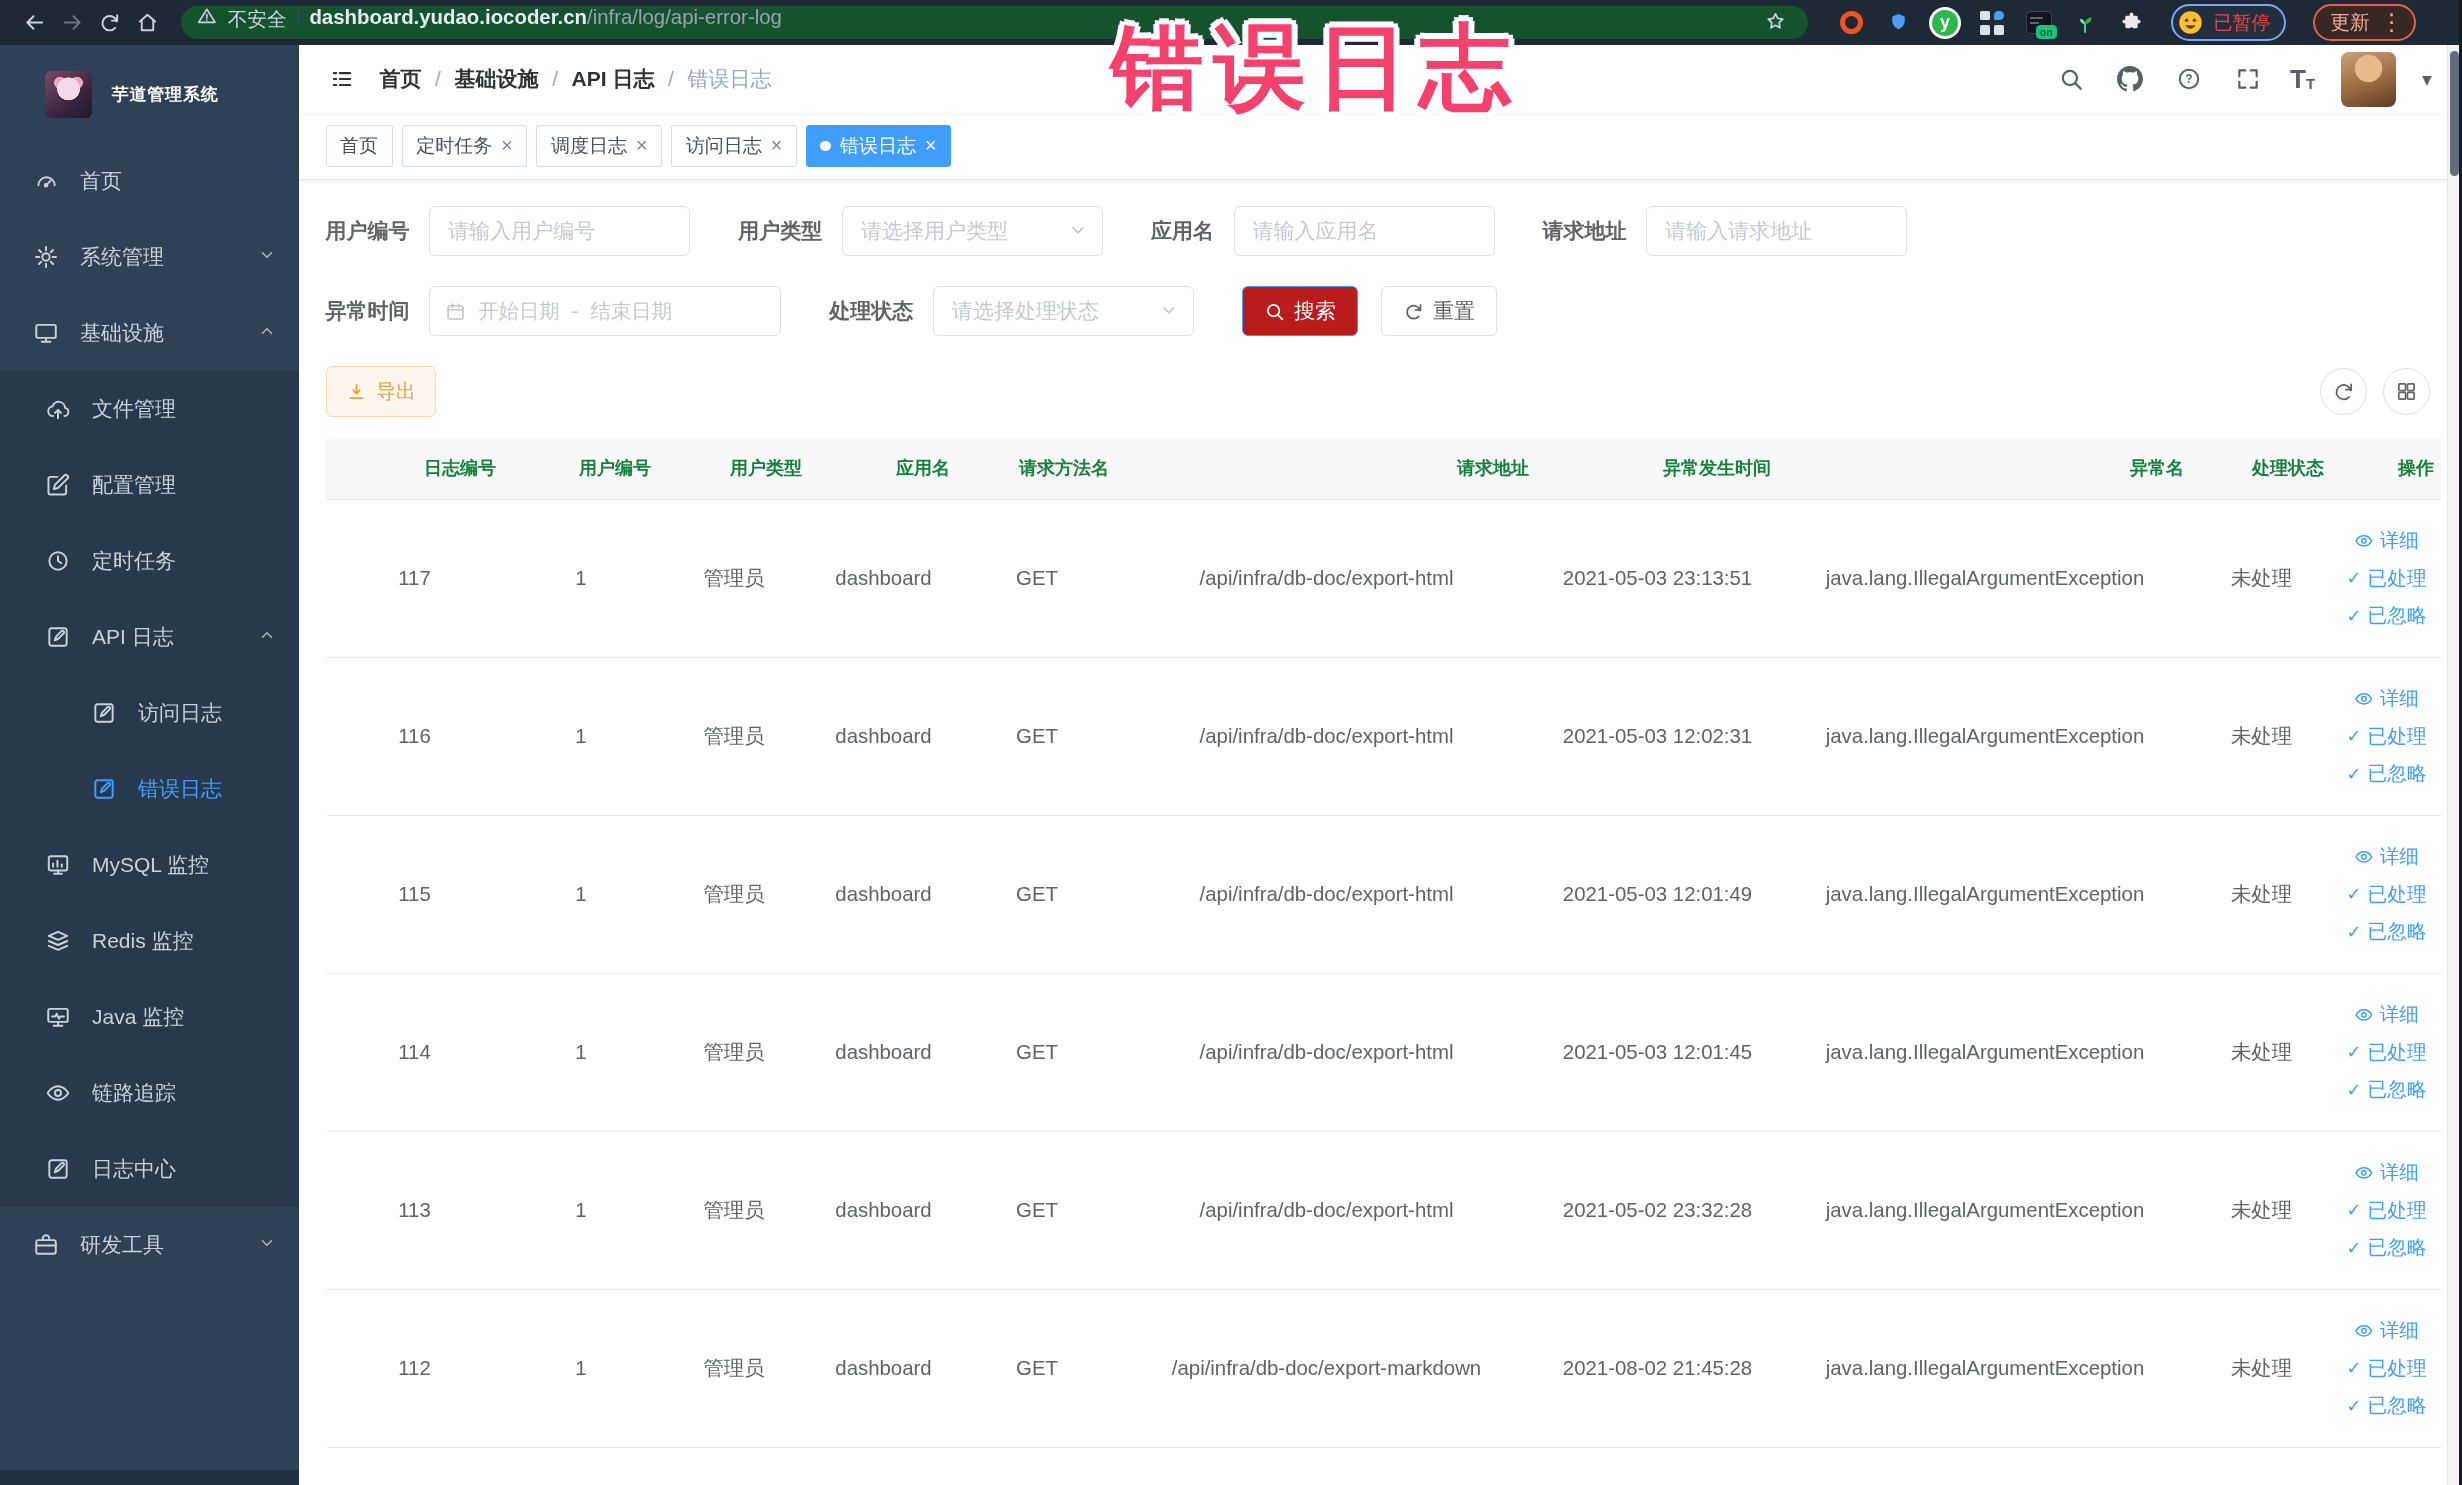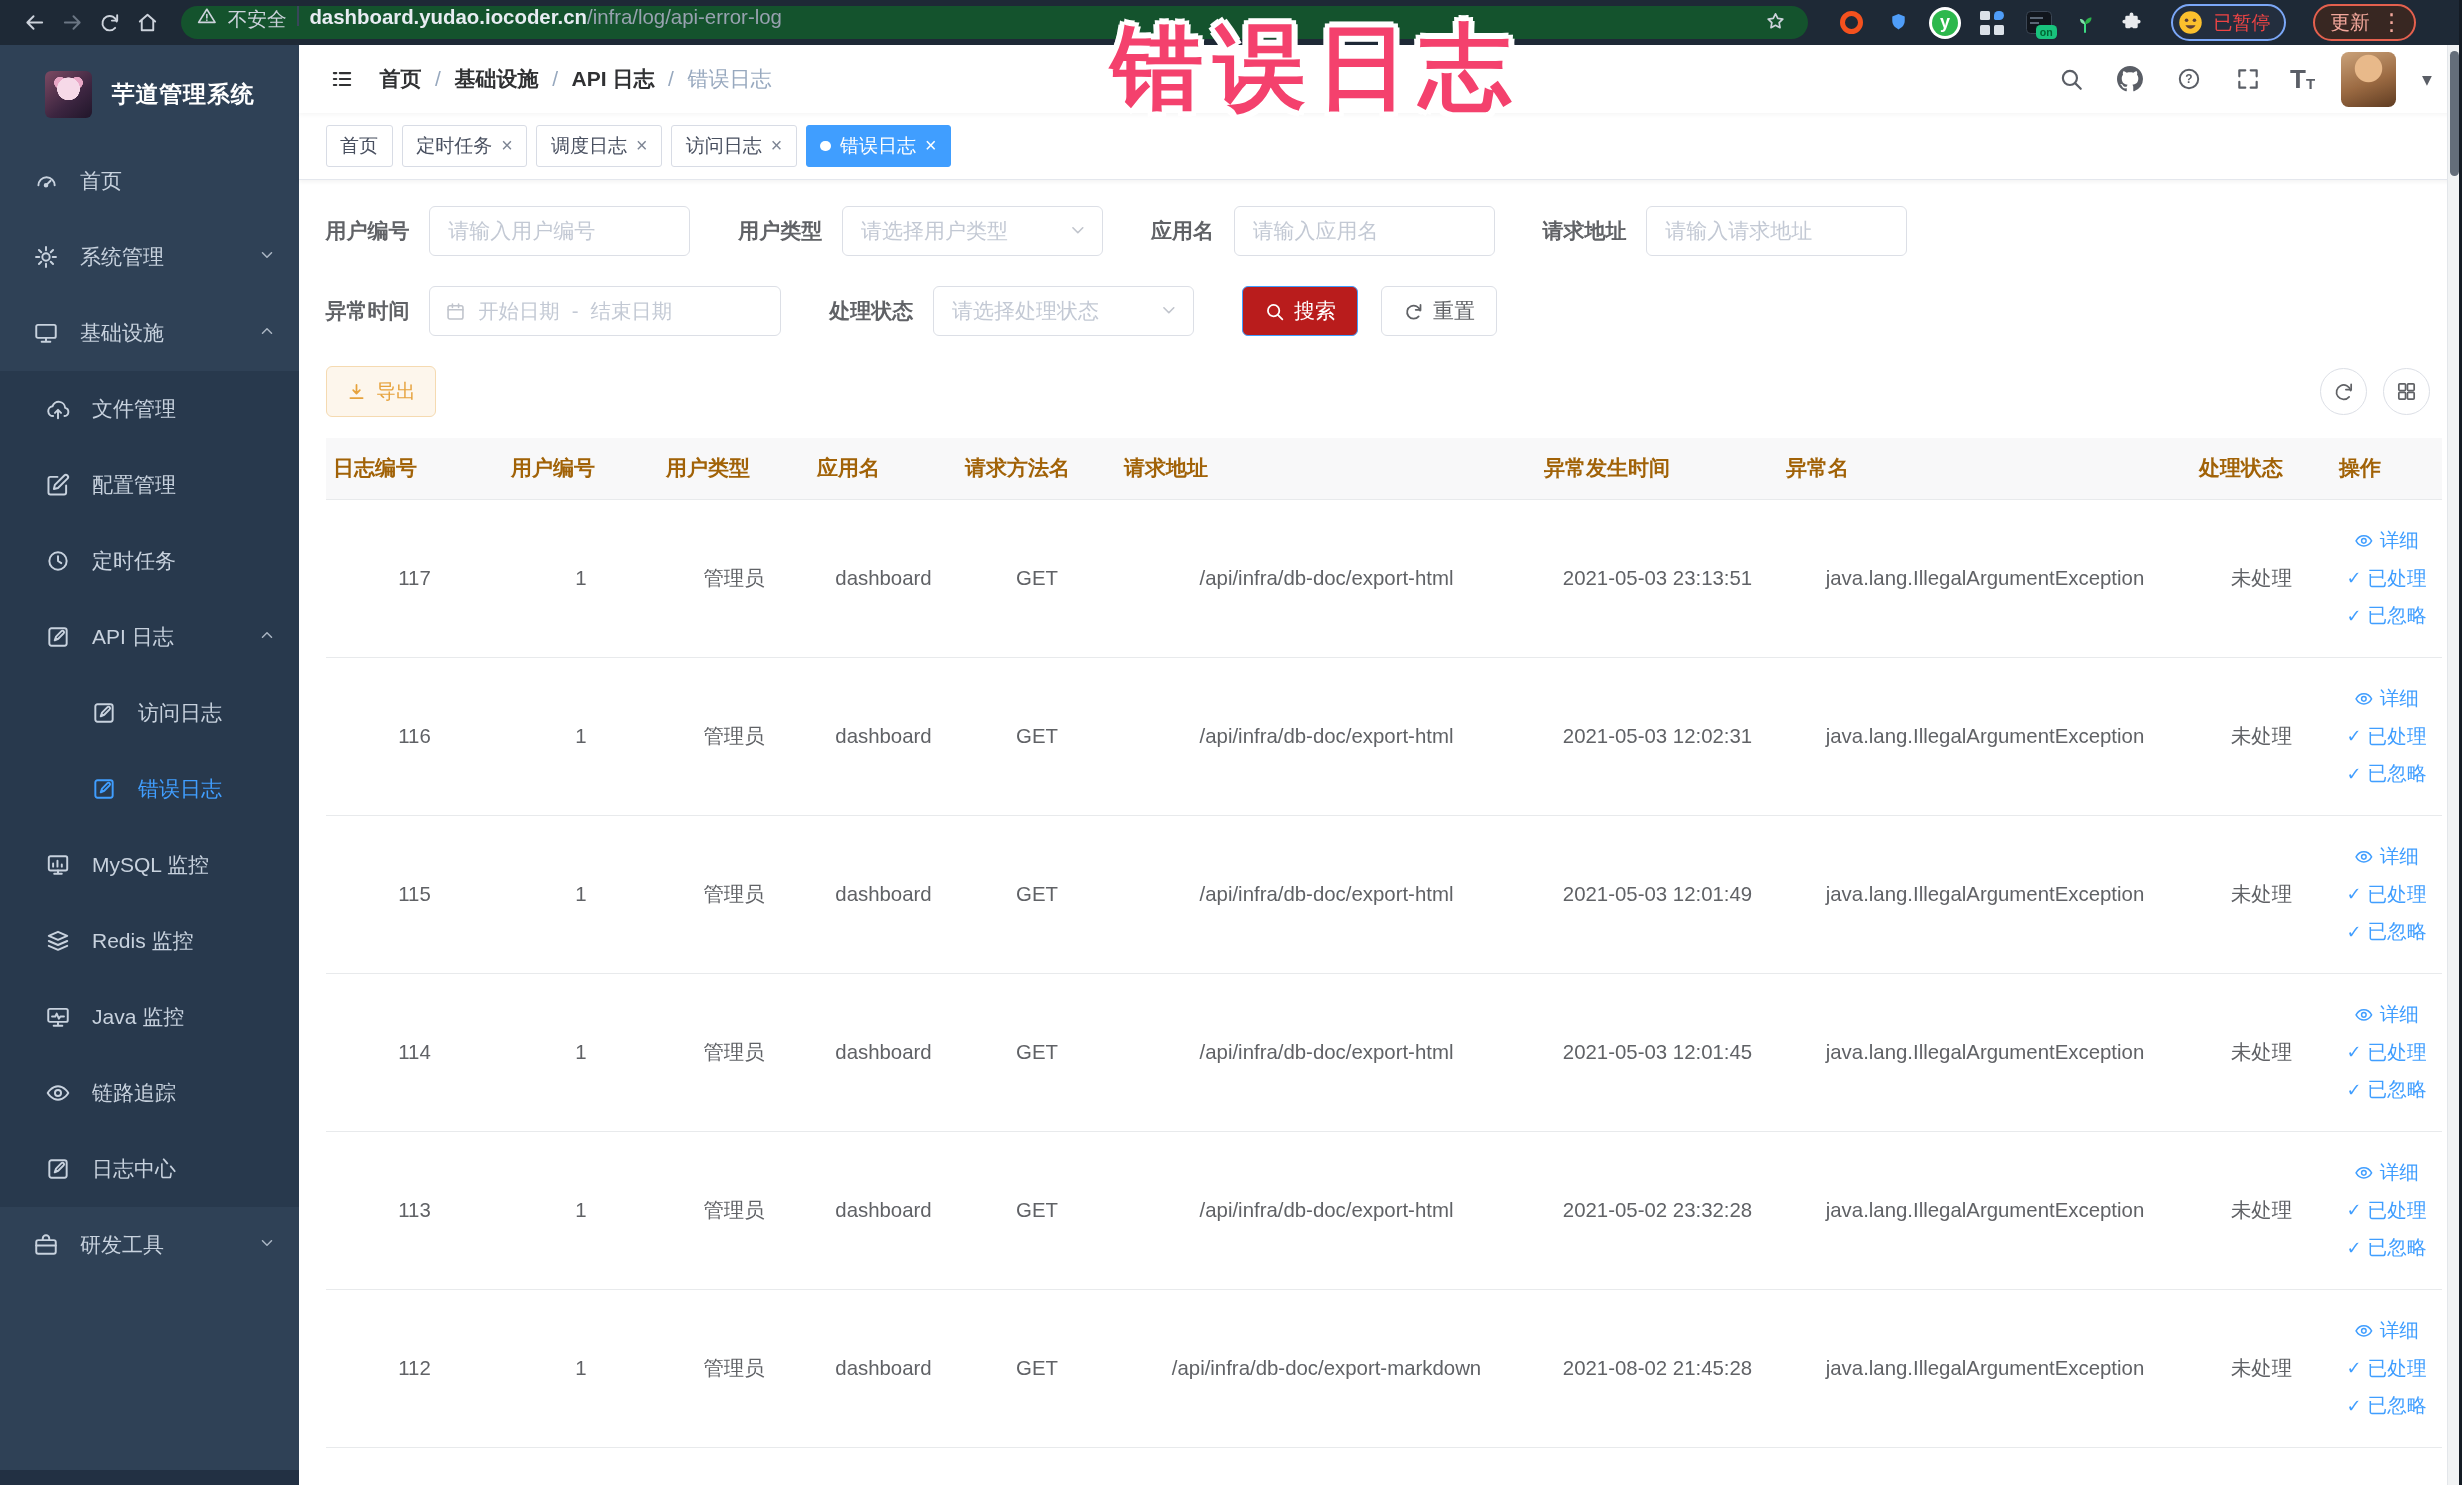--- a/index.html
+++ b/index.html
@@ -46,21 +46,21 @@
   .app { display:flex; height:1440px; }
 
   
   .sidebar { position:relative; width:299px; background:#2f4156; flex:0 0 auto; display:flex; flex-direction:column; }
   .logo-row { height:98px; display:flex; align-items:center; padding-left:45px; gap:19.7px; }
   .logo-img { width:47px; height:47px; border-radius:6px; background:
       radial-gradient(circle at 50% 38%, #f6d9e8 0 30%, transparent 31%),
       radial-gradient(circle at 32% 25%, #e9a7c6 0 12%, transparent 13%),
       radial-gradient(circle at 68% 25%, #e9a7c6 0 12%, transparent 13%),
       linear-gradient(140deg,#7c4a63,#3c2540 60%,#20162a); }
-  .logo-title { color:#fff; font-size:23px; font-weight:700; letter-spacing:0.8px; }
+  .logo-title { color:#fff; font-size:17px; font-weight:700; letter-spacing:0.8px; }
   .s-item { height:76px; display:flex; align-items:center; gap:21px; padding:0 23px 0 33px; color:#c8d2de; font-size:21px; cursor:pointer; }
   .s-item svg { width:26px; height:26px; flex:0 0 auto; }
   .s-item .arrow { margin-left:auto; }
   .s-item .arrow svg { width:18px; height:18px; opacity:.8; }
   .submenu { background:#28394d; }
   .submenu .s-item { padding-left:45px; }
   .submenu .s-item.lvl2 { padding-left:91px; }
   .s-item.active { color:#409EFF; }
   .sidebar-fill { flex:1; }
   .sidebar-footer { height:15px; background:#223043; }
@@ -116,21 +116,21 @@
 
   
   .toolbar { display:flex; align-items:center; margin-bottom:21px; }
   .btn-export { height:51px; background:#fdf6ec; border-color:#f5dab1; color:#e6a23c; font-size:19.7px; padding:0 19.7px; }
   .tool-circles { margin-left:auto; display:flex; gap:16.7px; margin-right:10.6px; }
   .circle-btn { width:47px; height:47px; border-radius:50%; border:1.5px solid #dcdfe6; background:#fff; color:#606266; display:flex; align-items:center; justify-content:center; cursor:pointer; }
   .circle-btn svg { width:23px; height:23px; }
 
   
   table.grid { width:100%; border-collapse:collapse; table-layout:fixed; }
-  .grid th { background:#f8f8f9; height:61px; font-size:21px; color:#a16207; font-weight:700; border-bottom:1.5px solid #e8eaec; text-align:left; padding:0 7.6px; }
+  .grid th { background:#f8f8f9; height:61px; font-size:18px; color:#15803d; font-weight:700; border-bottom:1.5px solid #e8eaec; text-align:right; padding:0 7.6px; }
   .grid td { height:158px; border-bottom:1.5px solid #e8eaec; text-align:center; font-size:20.4px; color:#606266; padding:0 7.6px; word-break:break-all; }
   .ops { display:flex; flex-direction:column; align-items:center; gap:10.6px; }
   .op-link { display:inline-flex; align-items:center; gap:6px; color:#409EFF; font-size:19.7px; text-decoration:none; cursor:pointer; white-space:nowrap; }
   .op-link svg { width:19.7px; height:19.7px; }
   .chk { font-size:18px; }
 
   
   .watermark { position:absolute; left:1111px; top:6px; font-size:92px; font-weight:900; letter-spacing:10.6px; color:#f4416d; z-index:50; pointer-events:none;
     text-shadow:-4.5px -4.5px 0 #fff,4.5px -4.5px 0 #fff,-4.5px 4.5px 0 #fff,4.5px 4.5px 0 #fff,0 -6px 0 #fff,0 6px 0 #fff,-6px 0 0 #fff,6px 0 0 #fff; }
 

